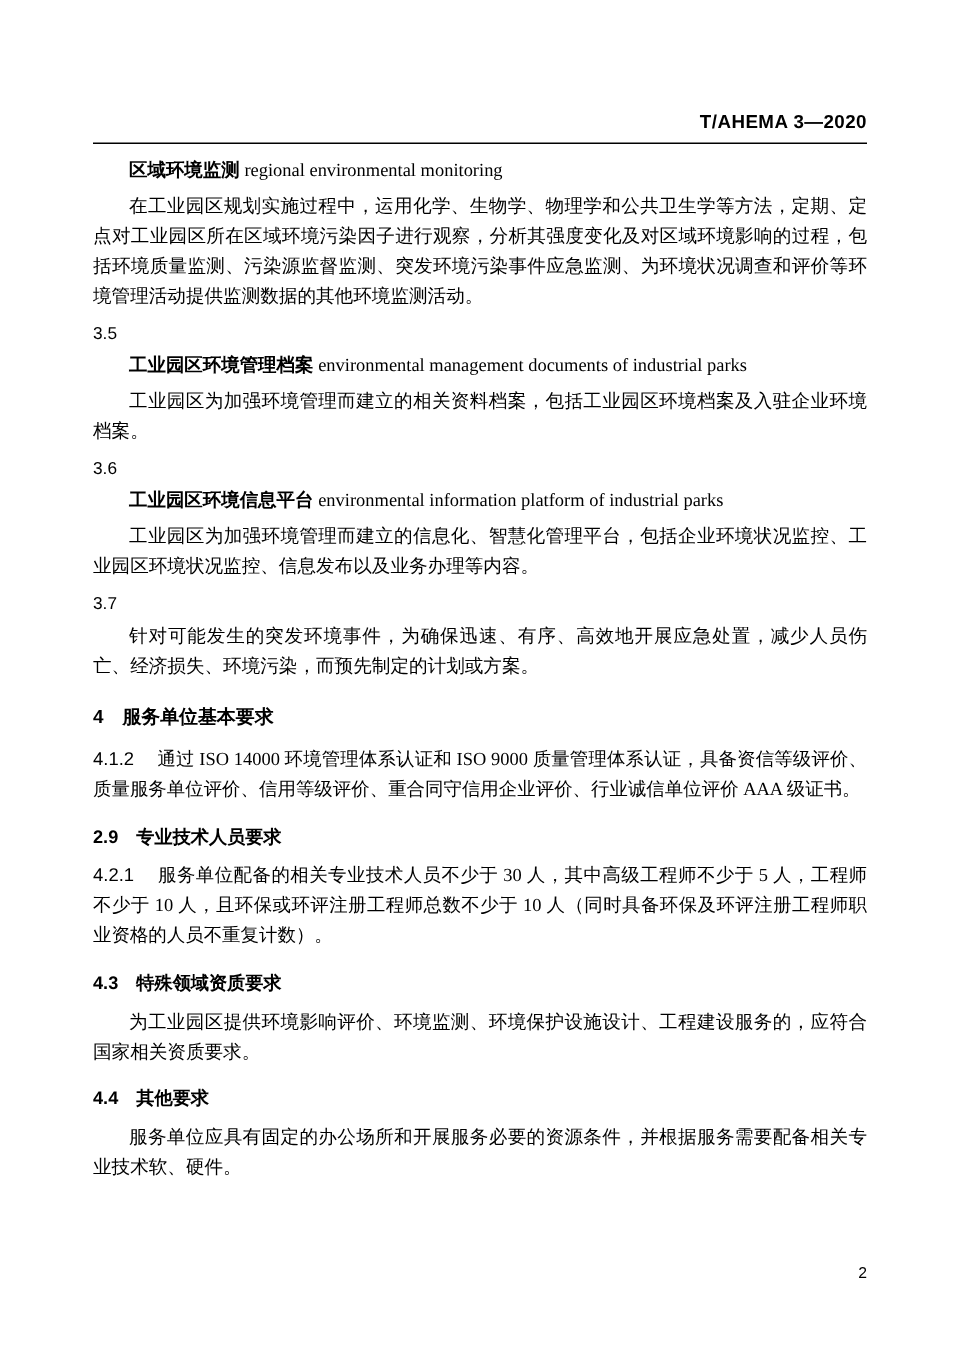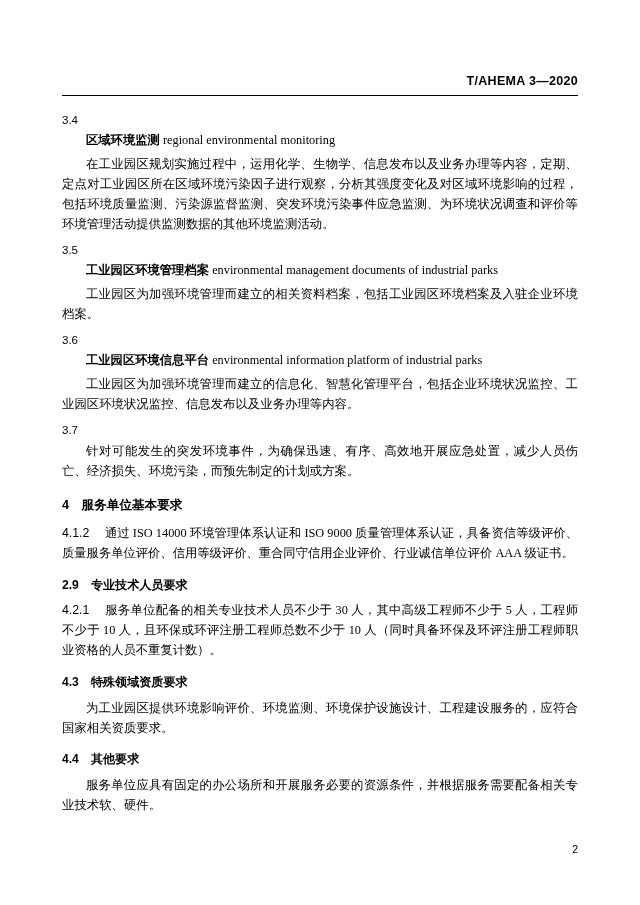--- a/index.html
+++ b/index.html
@@ -109,26 +109,25 @@
 </head>
 <body>
 
 <div class="page">
 
   <div class="header">T/AHEMA 3—2020</div>
   <div class="rule"></div>
 
   <div class="content">
 
-    <div class="clause-num">3.4</div>
     <div class="term">
       <span class="cn">区域环境监测</span>
       <span class="en">regional environmental monitoring</span>
     </div>
-    <p class="para">在工业园区规划实施过程中，运用化学、生物学、信息发布以及业务办理等内容，定期、定点对工业园区所在区域环境污染因子进行观察，分析其强度变化及对区域环境影响的过程，包括环境质量监测、污染源监督监测、突发环境污染事件应急监测、为环境状况调查和评价等环境管理活动提供监测数据的其他环境监测活动。</p>
+    <p class="para">在工业园区规划实施过程中，运用化学、生物学、物理学和公共卫生学等方法，定期、定点对工业园区所在区域环境污染因子进行观察，分析其强度变化及对区域环境影响的过程，包括环境质量监测、污染源监督监测、突发环境污染事件应急监测、为环境状况调查和评价等环境管理活动提供监测数据的其他环境监测活动。</p>
 
     <div class="clause-num">3.5</div>
     <div class="term">
       <span class="cn">工业园区环境管理档案</span>
       <span class="en">environmental management documents of industrial parks</span>
     </div>
     <p class="para">工业园区为加强环境管理而建立的相关资料档案，包括工业园区环境档案及入驻企业环境档案。</p>
 
     <div class="clause-num">3.6</div>
     <div class="term">

